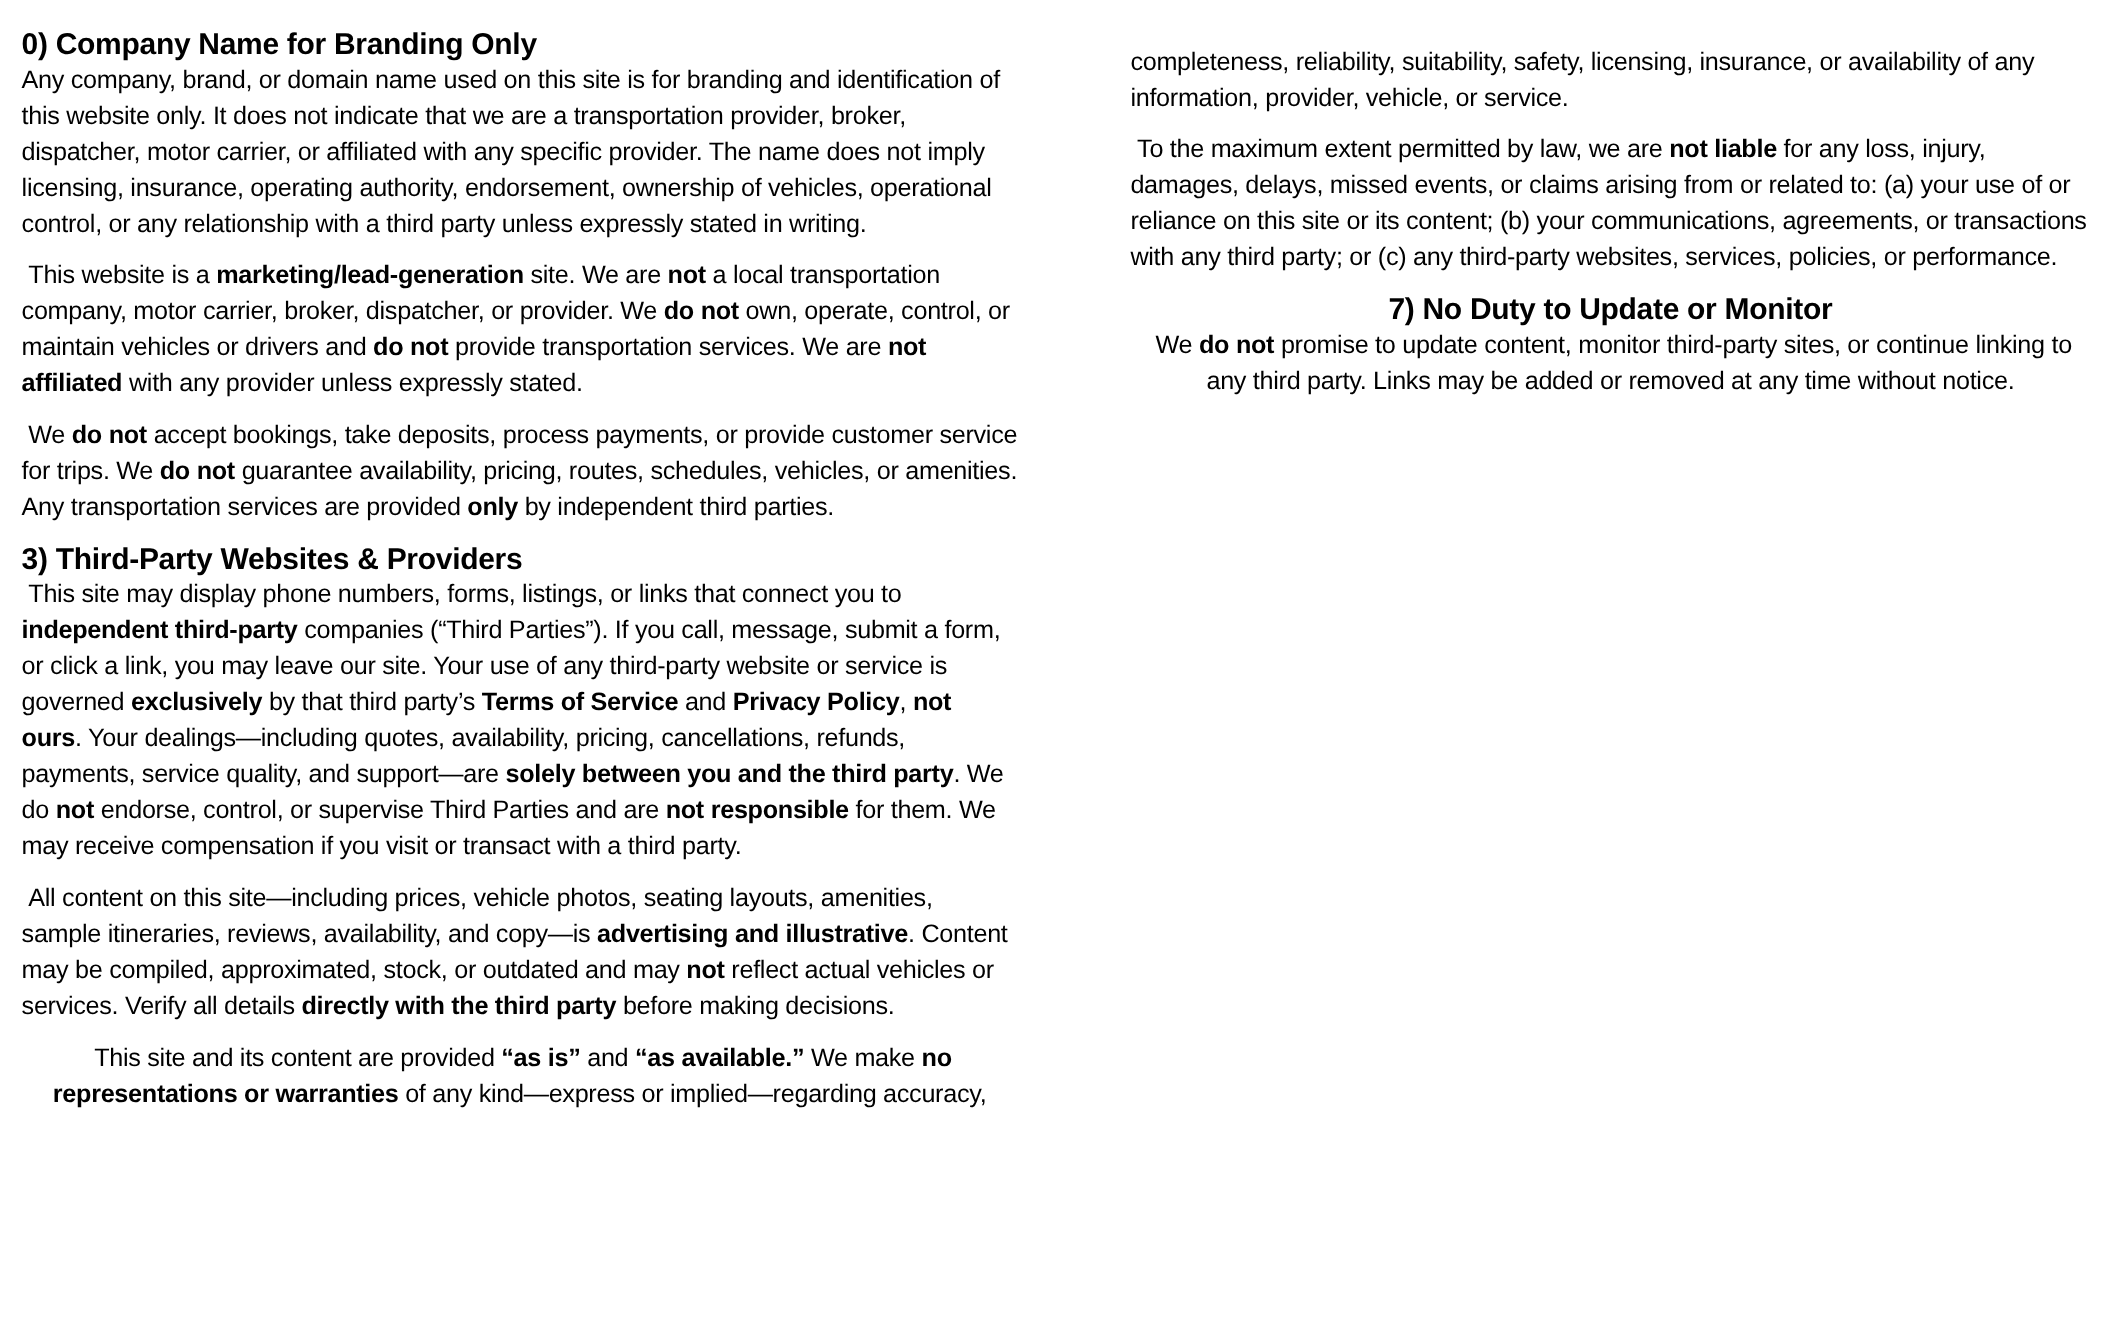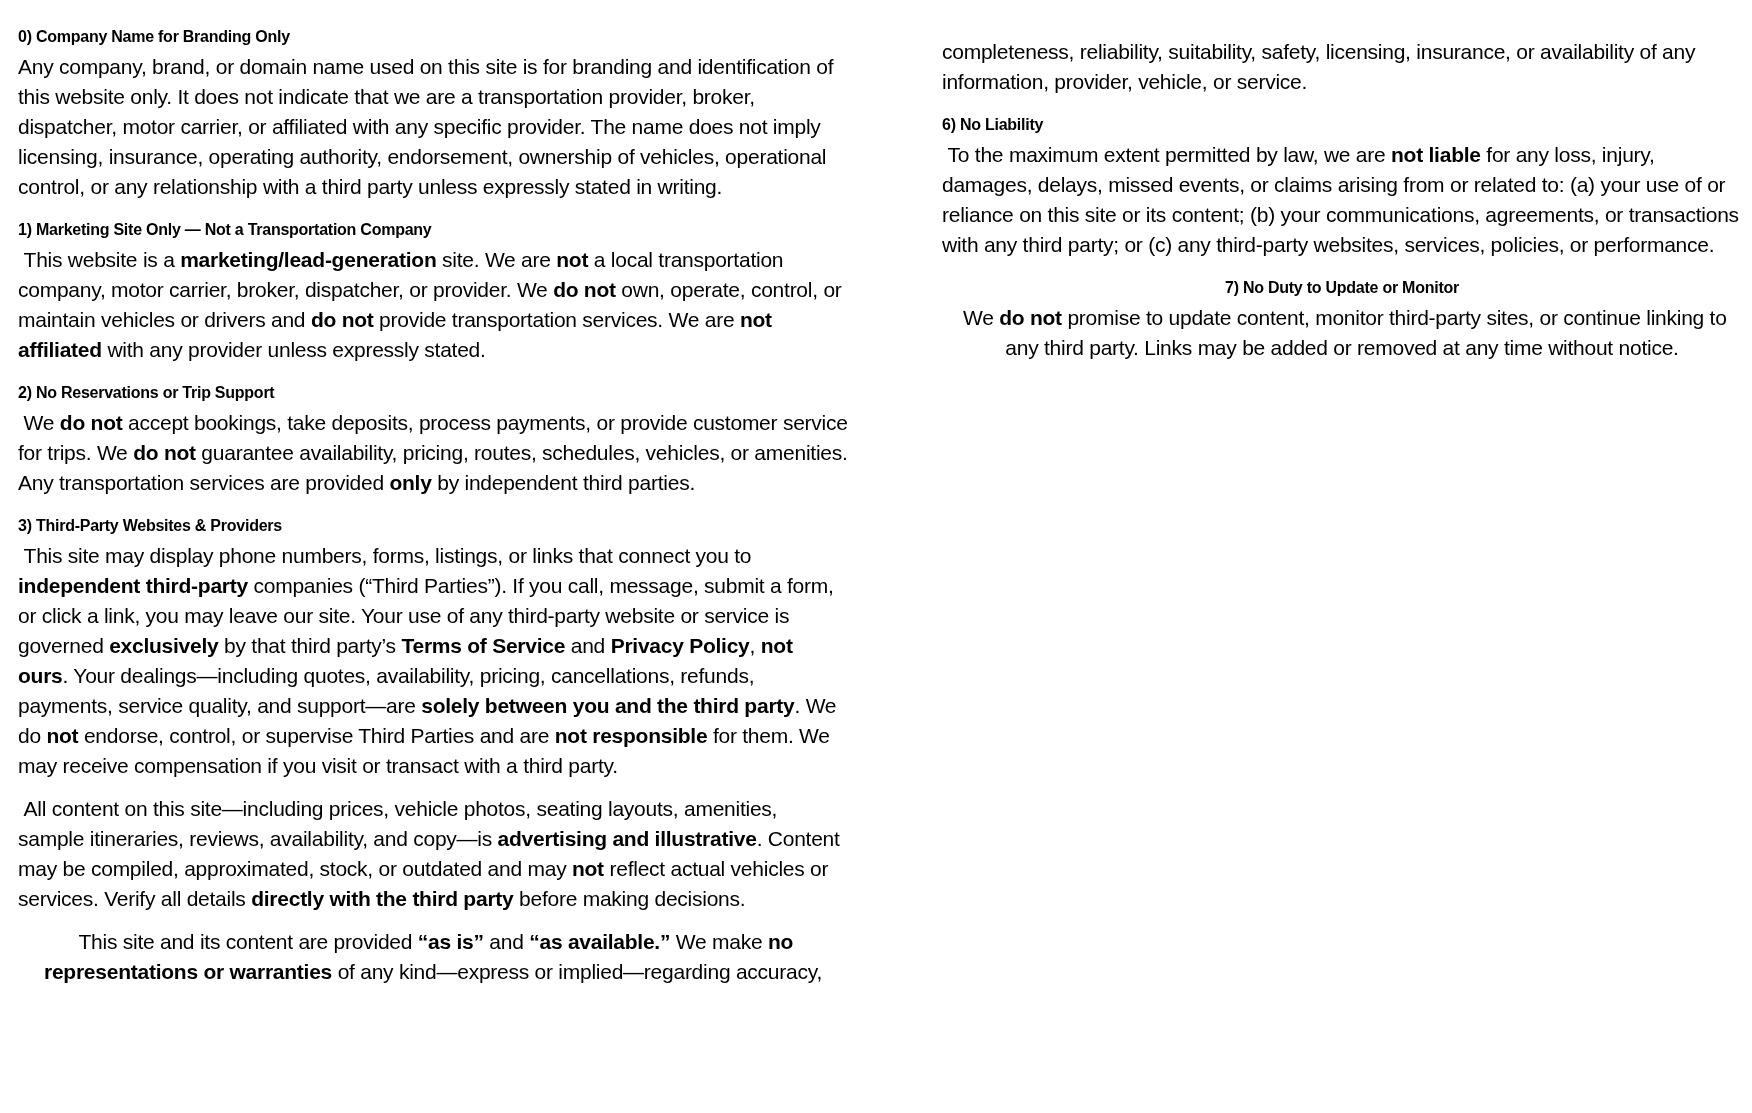--- a/index.html
+++ b/index.html
@@ -25,65 +25,62 @@
     font-size: 21px;
     line-height: 30px;
     letter-spacing: -0.25px;
   }
   .col-left  { left: 18px;  top: 22px; width: 830px; }
   .col-right { left: 942px; top: 37px; width: 800px; }
   .section { margin: 0 0 13px 0; }
   .section:last-child { margin-bottom: 0; text-align: center; }
   .section h3 {
     margin: 0;
-    font-size: 16px;
+    font-size: 25px;
     font-weight: 700;
     line-height: 30px;
   }
   .section p {
     margin: 0;
     white-space: pre-wrap;
   }
   .run { font-weight: 400; }
   .run.b { font-weight: 700; }
 </style>
 </head>
 <body>
 
 <div class="page">
   <div class="col col-left" id="col-left">
       <section class="section">
         <h3>0) Company Name for Branding Only</h3>
         <p><span class="run">Any company, brand, or domain name used on this site is for branding and identification of this website only. It does not indicate that we are a transportation provider, broker, dispatcher, motor carrier, or affiliated with any specific provider. The name does not imply licensing, insurance, operating authority, endorsement, ownership of vehicles, operational control, or any relationship with a third party unless expressly stated in writing.</span></p>
       </section>
       <section class="section">
-        <h3>1) Marketing Site Only — Not a Transportation Company</h3>
         <p><span class="run"> This website is a </span><span class="run b">marketing/lead-generation</span><span class="run"> site. We are </span><span class="run b">not</span><span class="run"> a local transportation company, motor carrier, broker, dispatcher, or provider. We </span><span class="run b">do not</span><span class="run"> own, operate, control, or maintain vehicles or drivers and </span><span class="run b">do not</span><span class="run"> provide transportation services. We are </span><span class="run b">not affiliated</span><span class="run"> with any provider unless expressly stated.</span></p>
       </section>
       <section class="section">
-        <h3>2) No Reservations or Trip Support</h3>
         <p><span class="run"> We </span><span class="run b">do not</span><span class="run"> accept bookings, take deposits, process payments, or provide customer service for trips. We </span><span class="run b">do not</span><span class="run"> guarantee availability, pricing, routes, schedules, vehicles, or amenities. Any transportation services are provided </span><span class="run b">only</span><span class="run"> by independent third parties.</span></p>
       </section>
       <section class="section">
         <h3>3) Third-Party Websites &amp; Providers</h3>
         <p><span class="run"> This site may display phone numbers, forms, listings, or links that connect you to </span><span class="run b">independent third-party</span><span class="run"> companies (“Third Parties”). If you call, message, submit a form, or click a link, you may leave our site. Your use of any third-party website or service is governed </span><span class="run b">exclusively</span><span class="run"> by that third party’s </span><span class="run b">Terms of Service</span><span class="run"> and </span><span class="run b">Privacy Policy</span><span class="run">, </span><span class="run b">not ours</span><span class="run">. Your dealings—including quotes, availability, pricing, cancellations, refunds, payments, service quality, and support—are </span><span class="run b">solely between you and the third party</span><span class="run">. We do </span><span class="run b">not</span><span class="run"> endorse, control, or supervise Third Parties and are </span><span class="run b">not responsible</span><span class="run"> for them. We may receive compensation if you visit or transact with a third party.</span></p>
       </section>
       <section class="section">
         <p><span class="run"> All content on this site—including prices, vehicle photos, seating layouts, amenities, sample itineraries, reviews, availability, and copy—is </span><span class="run b">advertising and illustrative</span><span class="run">. Content may be compiled, approximated, stock, or outdated and may </span><span class="run b">not</span><span class="run"> reflect actual vehicles or services. Verify all details </span><span class="run b">directly with the third party</span><span class="run"> before making decisions.</span></p>
       </section>
       <section class="section">
         <p><span class="run"> This site and its content are provided </span><span class="run b">“as is”</span><span class="run"> and </span><span class="run b">“as available.”</span><span class="run"> We make </span><span class="run b">no representations or warranties</span><span class="run"> of any kind—express or implied—regarding accuracy,</span></p>
       </section>
     </div>
   <div class="col col-right" id="col-right">
       <section class="section">
         <p><span class="run">completeness, reliability, suitability, safety, licensing, insurance, or availability of any information, provider, vehicle, or service.</span></p>
       </section>
       <section class="section">
-        <h3>6) No Liability</h3>
         <p><span class="run"> To the maximum extent permitted by law, we are </span><span class="run b">not liable</span><span class="run"> for any loss, injury, damages, delays, missed events, or claims arising from or related to: (a) your use of or reliance on this site or its content; (b) your communications, agreements, or transactions with any third party; or (c) any third-party websites, services, policies, or performance.</span></p>
       </section>
       <section class="section">
         <h3>7) No Duty to Update or Monitor</h3>
         <p><span class="run"> We </span><span class="run b">do not</span><span class="run"> promise to update content, monitor third-party sites, or continue linking to any third party. Links may be added or removed at any time without notice.</span></p>
       </section>
     </div>
 </div>
 
 </body></html>

